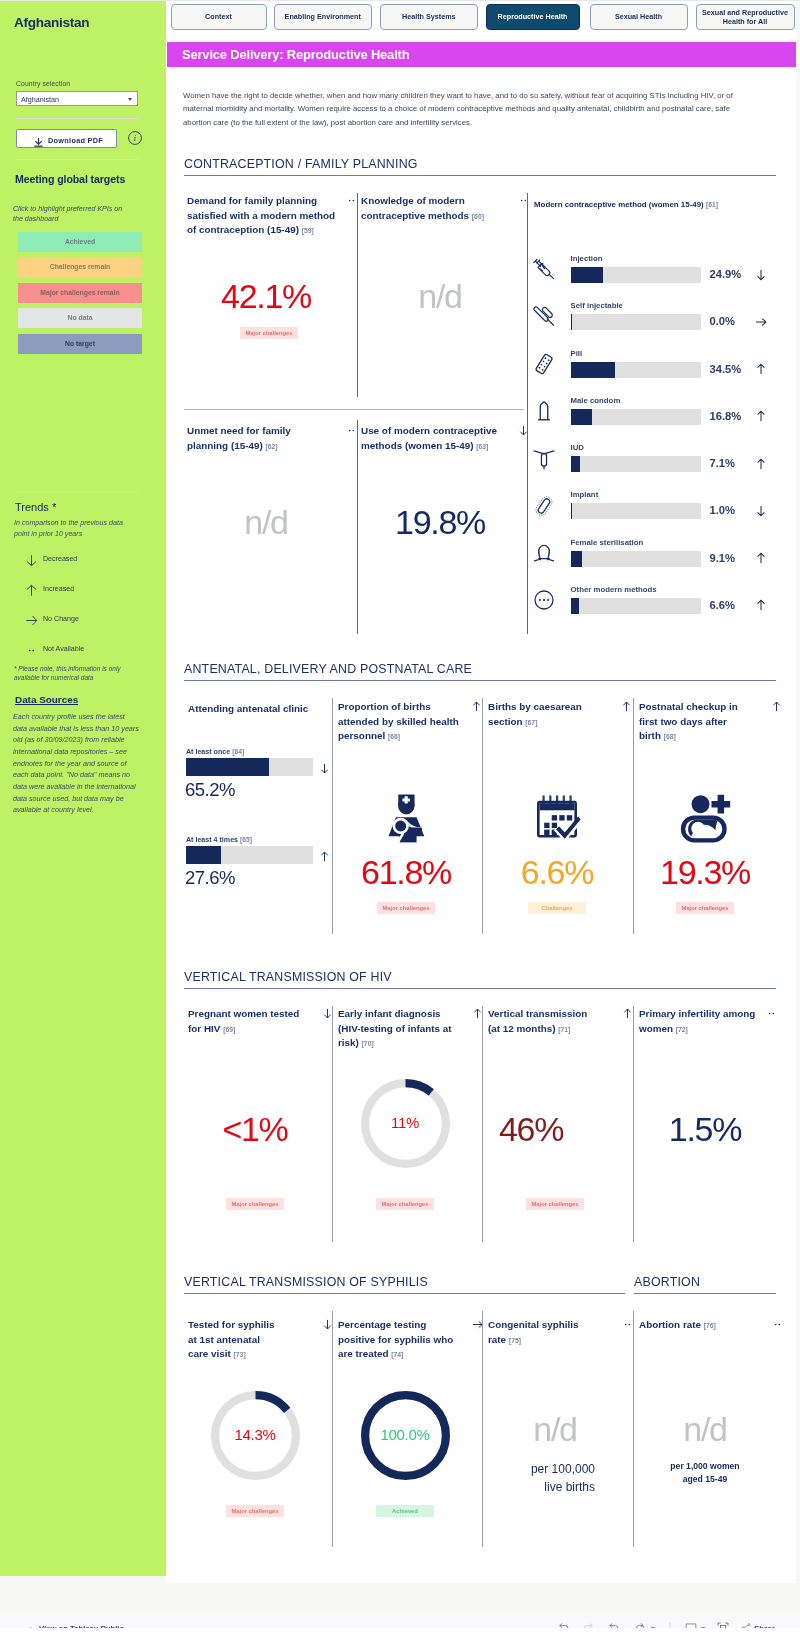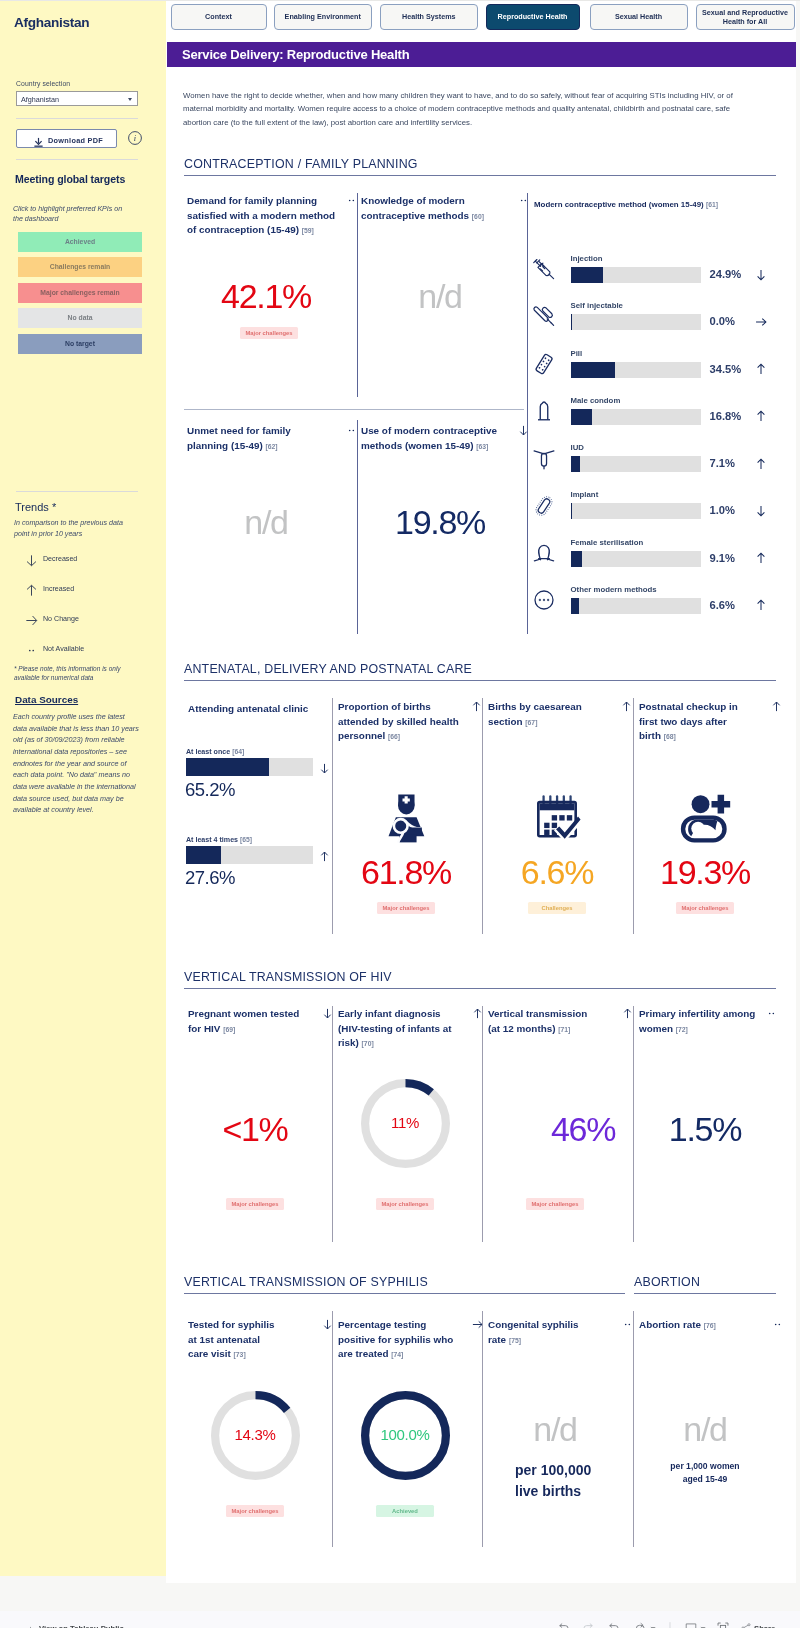--- a/index.html
+++ b/index.html
@@ -1,21 +1,21 @@
 <!DOCTYPE html>
 <html><head>
 <meta charset="utf-8">
 <style>
 
 * { box-sizing: border-box; margin:0; padding:0; }
 html,body { width:800px; height:1632px; }
 body { font-family:"Liberation Sans", sans-serif; background:#f7f7f5; overflow:hidden; position:relative;}
 .page { position:absolute; left:0; top:0; width:800px; height:1632px; background:#f7f7f5; }
 .topline { position:absolute; left:0; top:0; width:800px; height:1px; background:#e8e8e6; }
-.sidebar { position:absolute; left:0; top:1px; width:166px; height:1575px; background:#fef9c3; }
+.sidebar { position:absolute; left:0; top:1px; width:166px; height:1575px; background:#bef264; }
 .sb-title { position:absolute; left:14px; top:14px; font-size:13.6px; font-weight:bold; color:#1b2f62; letter-spacing:-0.3px;}
 .sb-lbl { position:absolute; left:16px; top:79px; font-size:6.8px; color:#3d4a63; letter-spacing:0.1px;}
 .sb-select { position:absolute; left:16px; top:90px; width:122px; height:15px; border:1px solid #9a9a9a; background:#fff; }
 .sb-select .val { position:absolute; left:4px; top:3.2px; font-size:7.2px; color:#2c3550; }
 .sb-select .caret { position:absolute; right:5px; top:6px; width:0;height:0;border-left:2.6px solid transparent;border-right:2.6px solid transparent;border-top:3.0px solid #3d4a63;}
 .hr1 { position:absolute; left:16px; top:117px; width:122px; height:1px; background:#dadada; }
 .dl-btn { position:absolute; left:16px; top:128px; width:101px; height:19px; border:1px solid #7b8aad; border-radius:2px; background:#fff; }
 .dl-btn .txt { position:absolute; left:31px; top:5.6px; font-size:7.3px; color:#23325c; font-weight:bold; letter-spacing:0.3px;}
 .dl-ico { position:absolute; left:16px; top:4.2px; width:11px; height:11px; }
 .info-ico { position:absolute; left:127px; top:129px; width:16px; height:16px; }
@@ -34,21 +34,21 @@
 .trend-row { position:absolute; left:25px; width:120px; height:16px; }
 .trend-row .ti { position:absolute; left:0; top:0; width:13px; height:13px; }
 .trend-row .tl { position:absolute; left:18px; top:1.5px; font-size:7.1px; color:#2f3b56; }
 .sb-note { position:absolute; left:14px; top:663px; width:128px; font-size:6.5px; font-style:italic; color:#3c4a6b; line-height:1.45; }
 .sb-h4 { position:absolute; left:15px; top:693px; font-size:9.9px; font-weight:bold; color:#14285a;text-decoration:underline; }
 .sb-src { position:absolute; left:13px; top:710px; width:126px; font-size:7.2px; font-style:italic; color:#3c4a6b; line-height:1.62; }
 .main { position:absolute; left:166px; top:1px; width:630px; height:1582px; background:#ffffff; }
 .tabs { position:absolute; left:0; top:0; width:800px; height:30px; }
 .tab { position:absolute; top:4px; height:26px; border:1px solid #8ba0c0; border-radius:4px; background:#f7f7f5; text-align:center; font-size:7.2px; font-weight:bold; color:#1d2d54; display:flex; align-items:center; justify-content:center; line-height:1.3; padding:0 3px;}
 .tab.active { background:#0c4a6e; color:#fff; border-color:#14285a; }
-.titlebar { position:absolute; left:167px; top:42px; width:629px; height:25px; background:#4c1d95; }
+.titlebar { position:absolute; left:167px; top:42px; width:629px; height:25px; background:#d946ef; }
 .titlebar span { position:absolute; left:15px; top:5.3px; font-size:13px; font-weight:bold; color:#fff; letter-spacing:-0.2px;}
 .intro { position:absolute; left:183px; top:89px; width:558px; font-size:7.8px; color:#3a4760; line-height:13.3px; }
 .sec-title { position:absolute; font-size:12.4px; color:#1d3168; letter-spacing:0.2px; white-space:nowrap;}
 .sec-rule { position:absolute; height:1px; background:#6d77a0; }
 .vdiv { position:absolute; width:1px; background:#9c9cae; }
 .card-title { position:absolute; font-size:9.9px; font-weight:bold; color:#1b3068; line-height:14.5px; }
 .card-ref { font-size:6.8px; font-weight:bold; color:#7b87a1; }
 .bigval { position:absolute; text-align:center; font-size:34px; letter-spacing:-1.3px; font-weight:normal; white-space:nowrap;}
 .badge { position:absolute; height:11.5px; border-radius:1.5px; font-size:5.8px; font-weight:bold; display:flex; align-items:center; justify-content:center; }
 .trendico { position:absolute; width:13px; height:13px; }
@@ -439,21 +439,21 @@
 <div class="stat-icon" style="left:361px;top:1079px;width:89px;height:89px"><svg viewBox="0 0 89 89" width="89" height="89">
       <circle cx="44.50" cy="44.50" r="40.40" fill="none" stroke="#e0e0e0" stroke-width="8.2"></circle>
       <circle cx="44.50" cy="44.50" r="40.40" fill="none" stroke="#14285a" stroke-width="8.2" stroke-dasharray="27.922 253.841" transform="rotate(-90 44.50 44.50)"></circle>
     </svg></div>
 <div style="position:absolute;left:360px;top:1114px;width:90px;text-align:center;font-size:15px;color:#E30613;letter-spacing:-0.3px">11%</div>
 <div class="badge" style="left:376px;top:1198px;width:58px;background:#FDE0E0;color:#E07070">Major challenges</div>
 <div class="card-title" style="left:488px;top:1007px;width:110px"><span>Vertical transmission (at 12 months)</span> <span class="card-ref">[71]</span></div>
 <div class="trendico" style="left:621px;top:1006px"><svg viewBox="0 0 24 24" width="100%" height="100%">
       <path d="M12 20.5 L12 4 M6.2 9.8 L12 3.7 L17.8 9.8" fill="none" stroke="#14285a" stroke-width="1.75"></path>
     </svg></div>
-<div class="bigval" style="left:508px;top:1110px;width:150px;color:#6d28d9">46%</div>
+<div class="bigval" style="left:456px;top:1110px;width:150px;color:#7f1d1d">46%</div>
 <div class="badge" style="left:526px;top:1198px;width:58px;background:#FDE0E0;color:#E07070">Major challenges</div>
 <div class="card-title" style="left:639px;top:1007px;width:134px"><span>Primary infertility among women</span> <span class="card-ref">[72]</span></div>
 <div class="trendico" style="left:765px;top:1006px"><svg viewBox="0 0 24 24" width="100%" height="100%">
       <circle cx="8.6" cy="12" r="1.5" fill="#14285a"></circle>
       <circle cx="15.4" cy="12" r="1.5" fill="#14285a"></circle>
     </svg></div>
 <div class="bigval" style="left:630px;top:1110px;width:150px;color:#142A64">1.5%</div>
 <div class="sec-title" style="left:184px;top:1275px">VERTICAL TRANSMISSION OF SYPHILIS</div>
 <div class="sec-rule" style="left:184px;top:1293px;width:441px"></div>
 <div class="sec-title" style="left:634px;top:1275px">ABORTION</div>
@@ -480,21 +480,21 @@
       <circle cx="44.50" cy="44.50" r="40.40" fill="none" stroke="#14285a" stroke-width="8.2" stroke-dasharray="253.841 253.841" transform="rotate(-90 44.50 44.50)"></circle>
     </svg></div>
 <div style="position:absolute;left:360px;top:1426px;width:90px;text-align:center;font-size:15px;color:#2FC77E;letter-spacing:-0.3px">100.0%</div>
 <div class="badge" style="left:376px;top:1505px;width:58px;background:#D6F5E3;color:#63B98C">Achieved</div>
 <div class="card-title" style="left:488px;top:1318px;width:98px"><span>Congenital syphilis rate</span> <span class="card-ref">[75]</span></div>
 <div class="trendico" style="left:621px;top:1317px"><svg viewBox="0 0 24 24" width="100%" height="100%">
       <circle cx="8.6" cy="12" r="1.5" fill="#14285a"></circle>
       <circle cx="15.4" cy="12" r="1.5" fill="#14285a"></circle>
     </svg></div>
 <div class="bigval" style="left:480px;top:1410px;width:150px;color:#C2C3C4">n/d</div>
-<div style="position:absolute;left:515px;top:1460px;width:80px;text-align:left;font-size:14px;font-weight:bold;color:#16285c;line-height:1.5">per 100,000 live births</div>
+<div style="position:absolute;left:515px;top:1460px;width:80px;text-align:right;font-size:12px;font-weight:normal;color:#16285c;line-height:1.5">per 100,000 live births</div>
 <div class="card-title" style="left:639px;top:1318px;width:110px"><span>Abortion rate</span> <span class="card-ref">[76]</span></div>
 <div class="trendico" style="left:771px;top:1317px"><svg viewBox="0 0 24 24" width="100%" height="100%">
       <circle cx="8.6" cy="12" r="1.5" fill="#14285a"></circle>
       <circle cx="15.4" cy="12" r="1.5" fill="#14285a"></circle>
     </svg></div>
 <div class="bigval" style="left:630px;top:1410px;width:150px;color:#C2C3C4">n/d</div>
 <div style="position:absolute;left:665px;top:1460px;width:80px;text-align:center;font-size:8.6px;font-weight:bold;color:#16285c;line-height:1.5">per 1,000 women aged 15-49</div>
 <div class="footer">
 <div class="ft-ico"><svg viewBox="0 0 24 24" width="100%" height="100%">
         <g stroke="#5a6066" stroke-width="1.25" fill="none">

